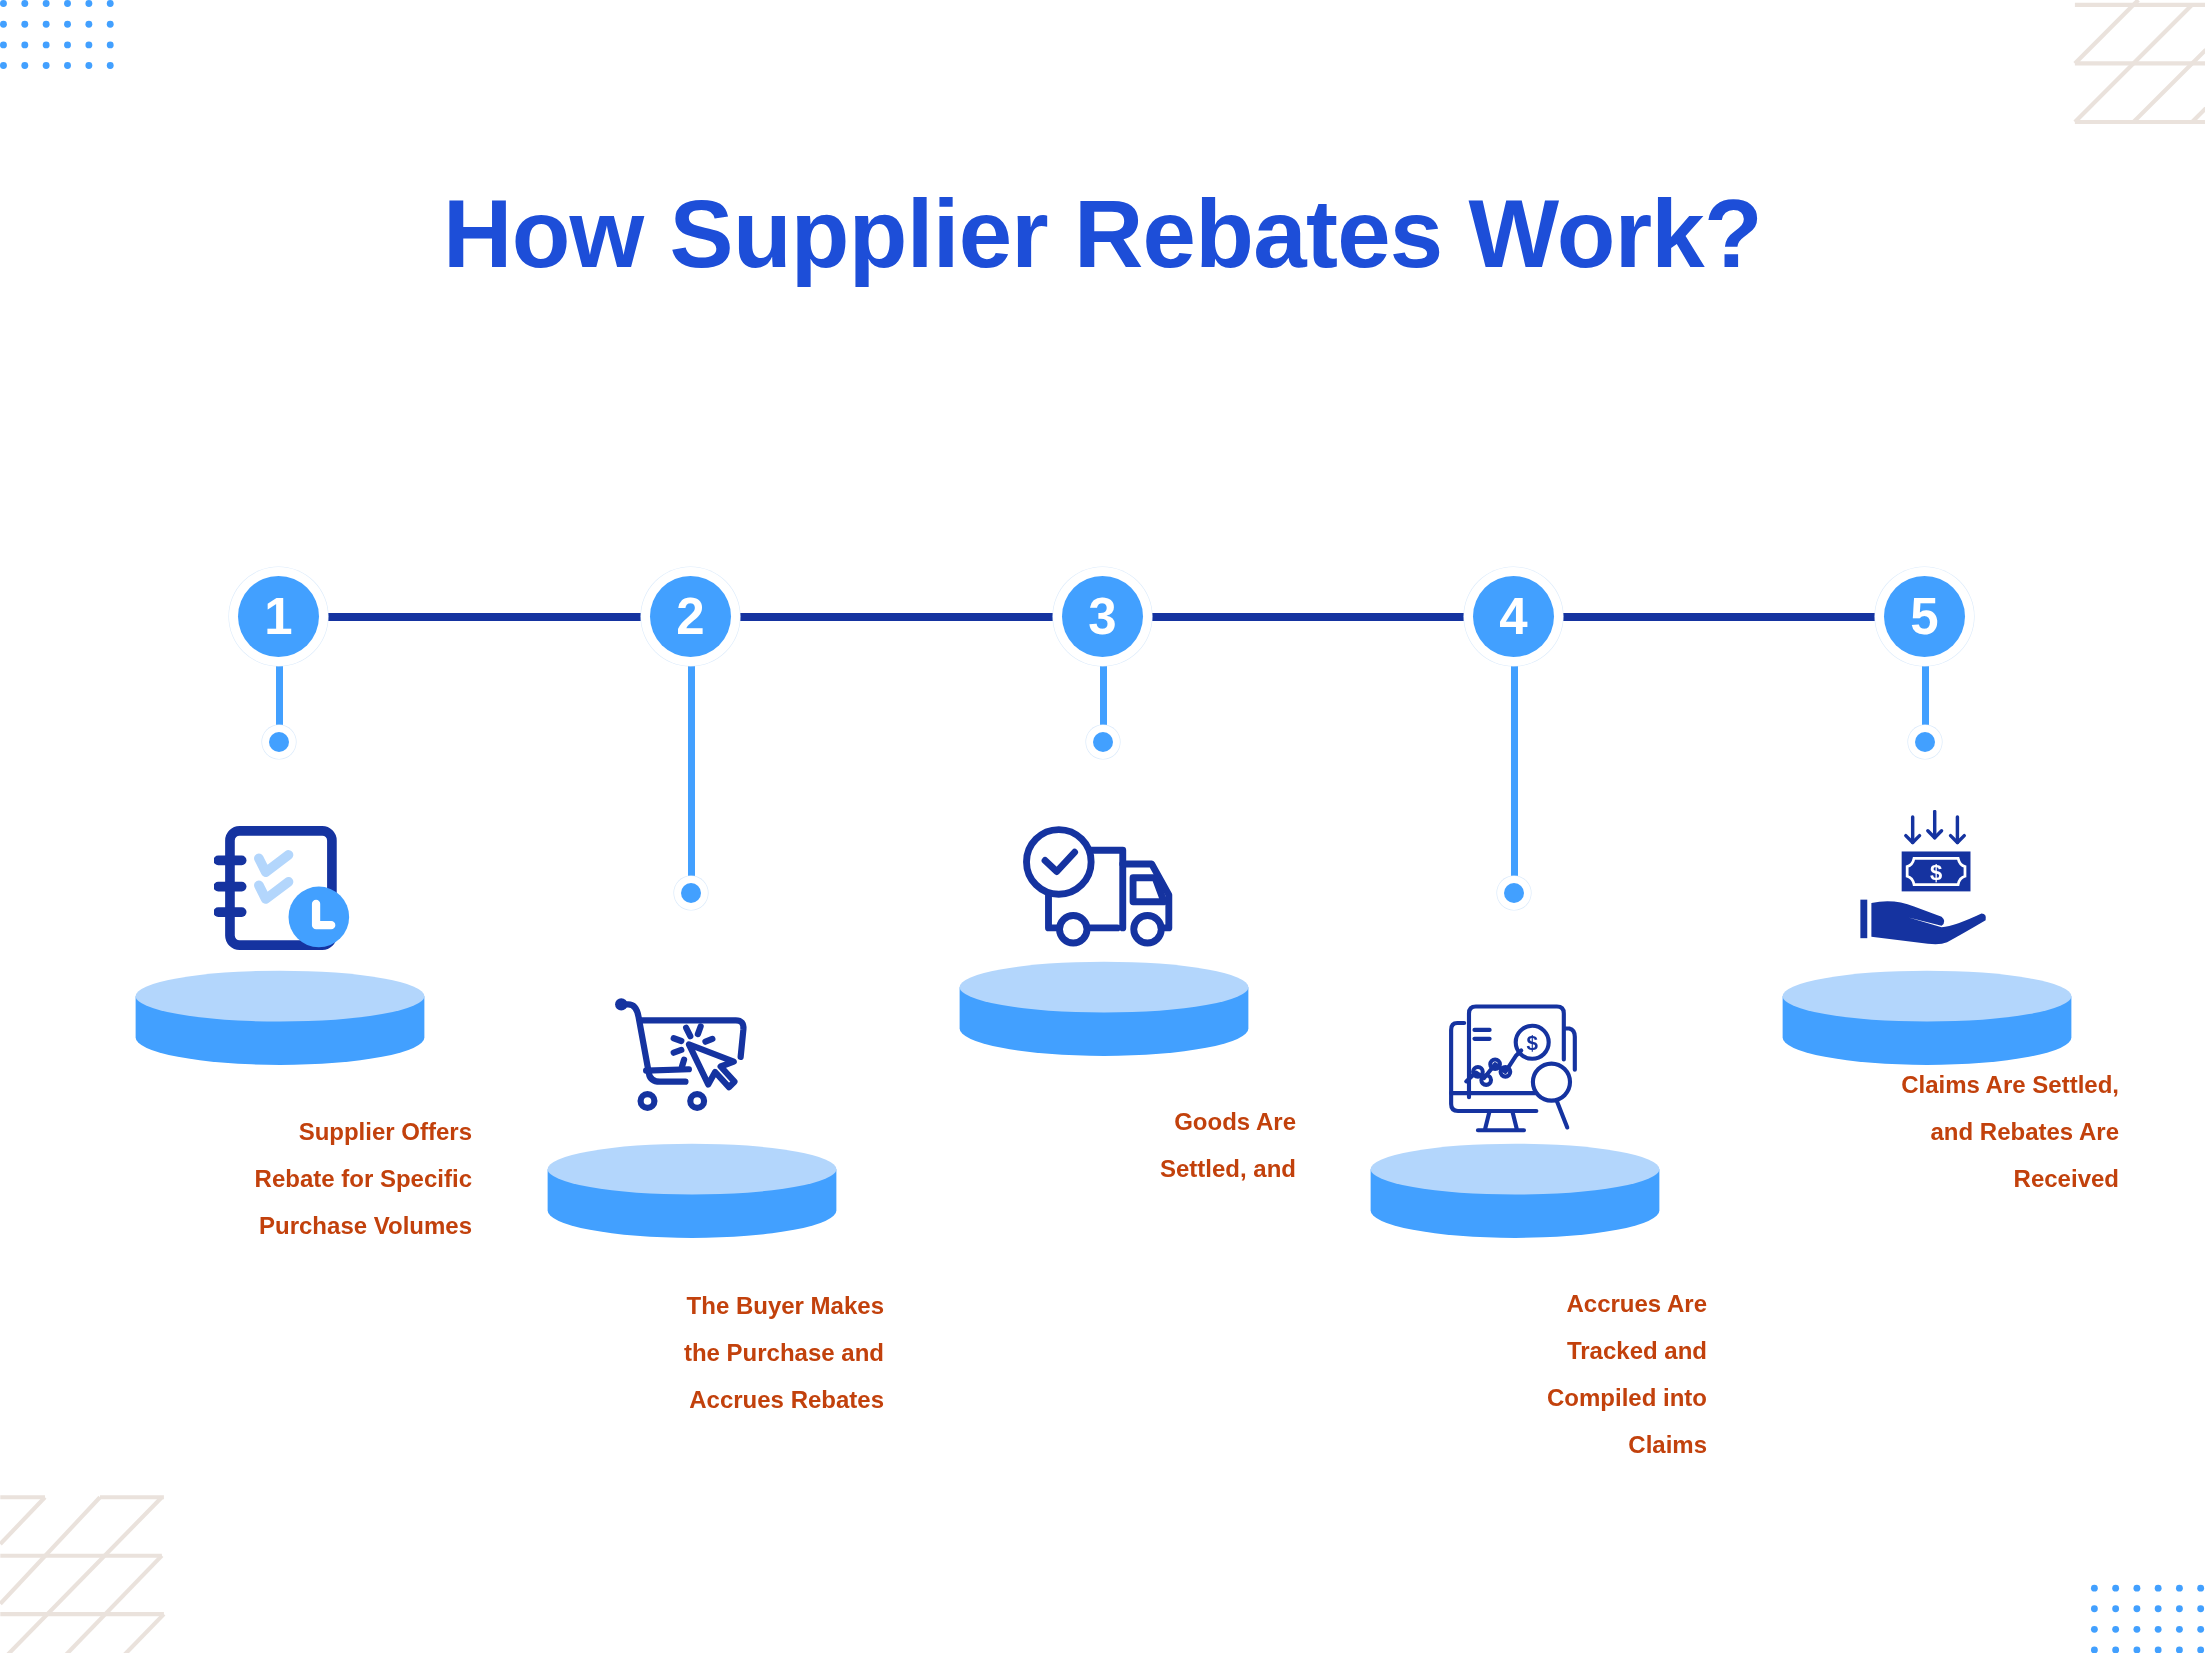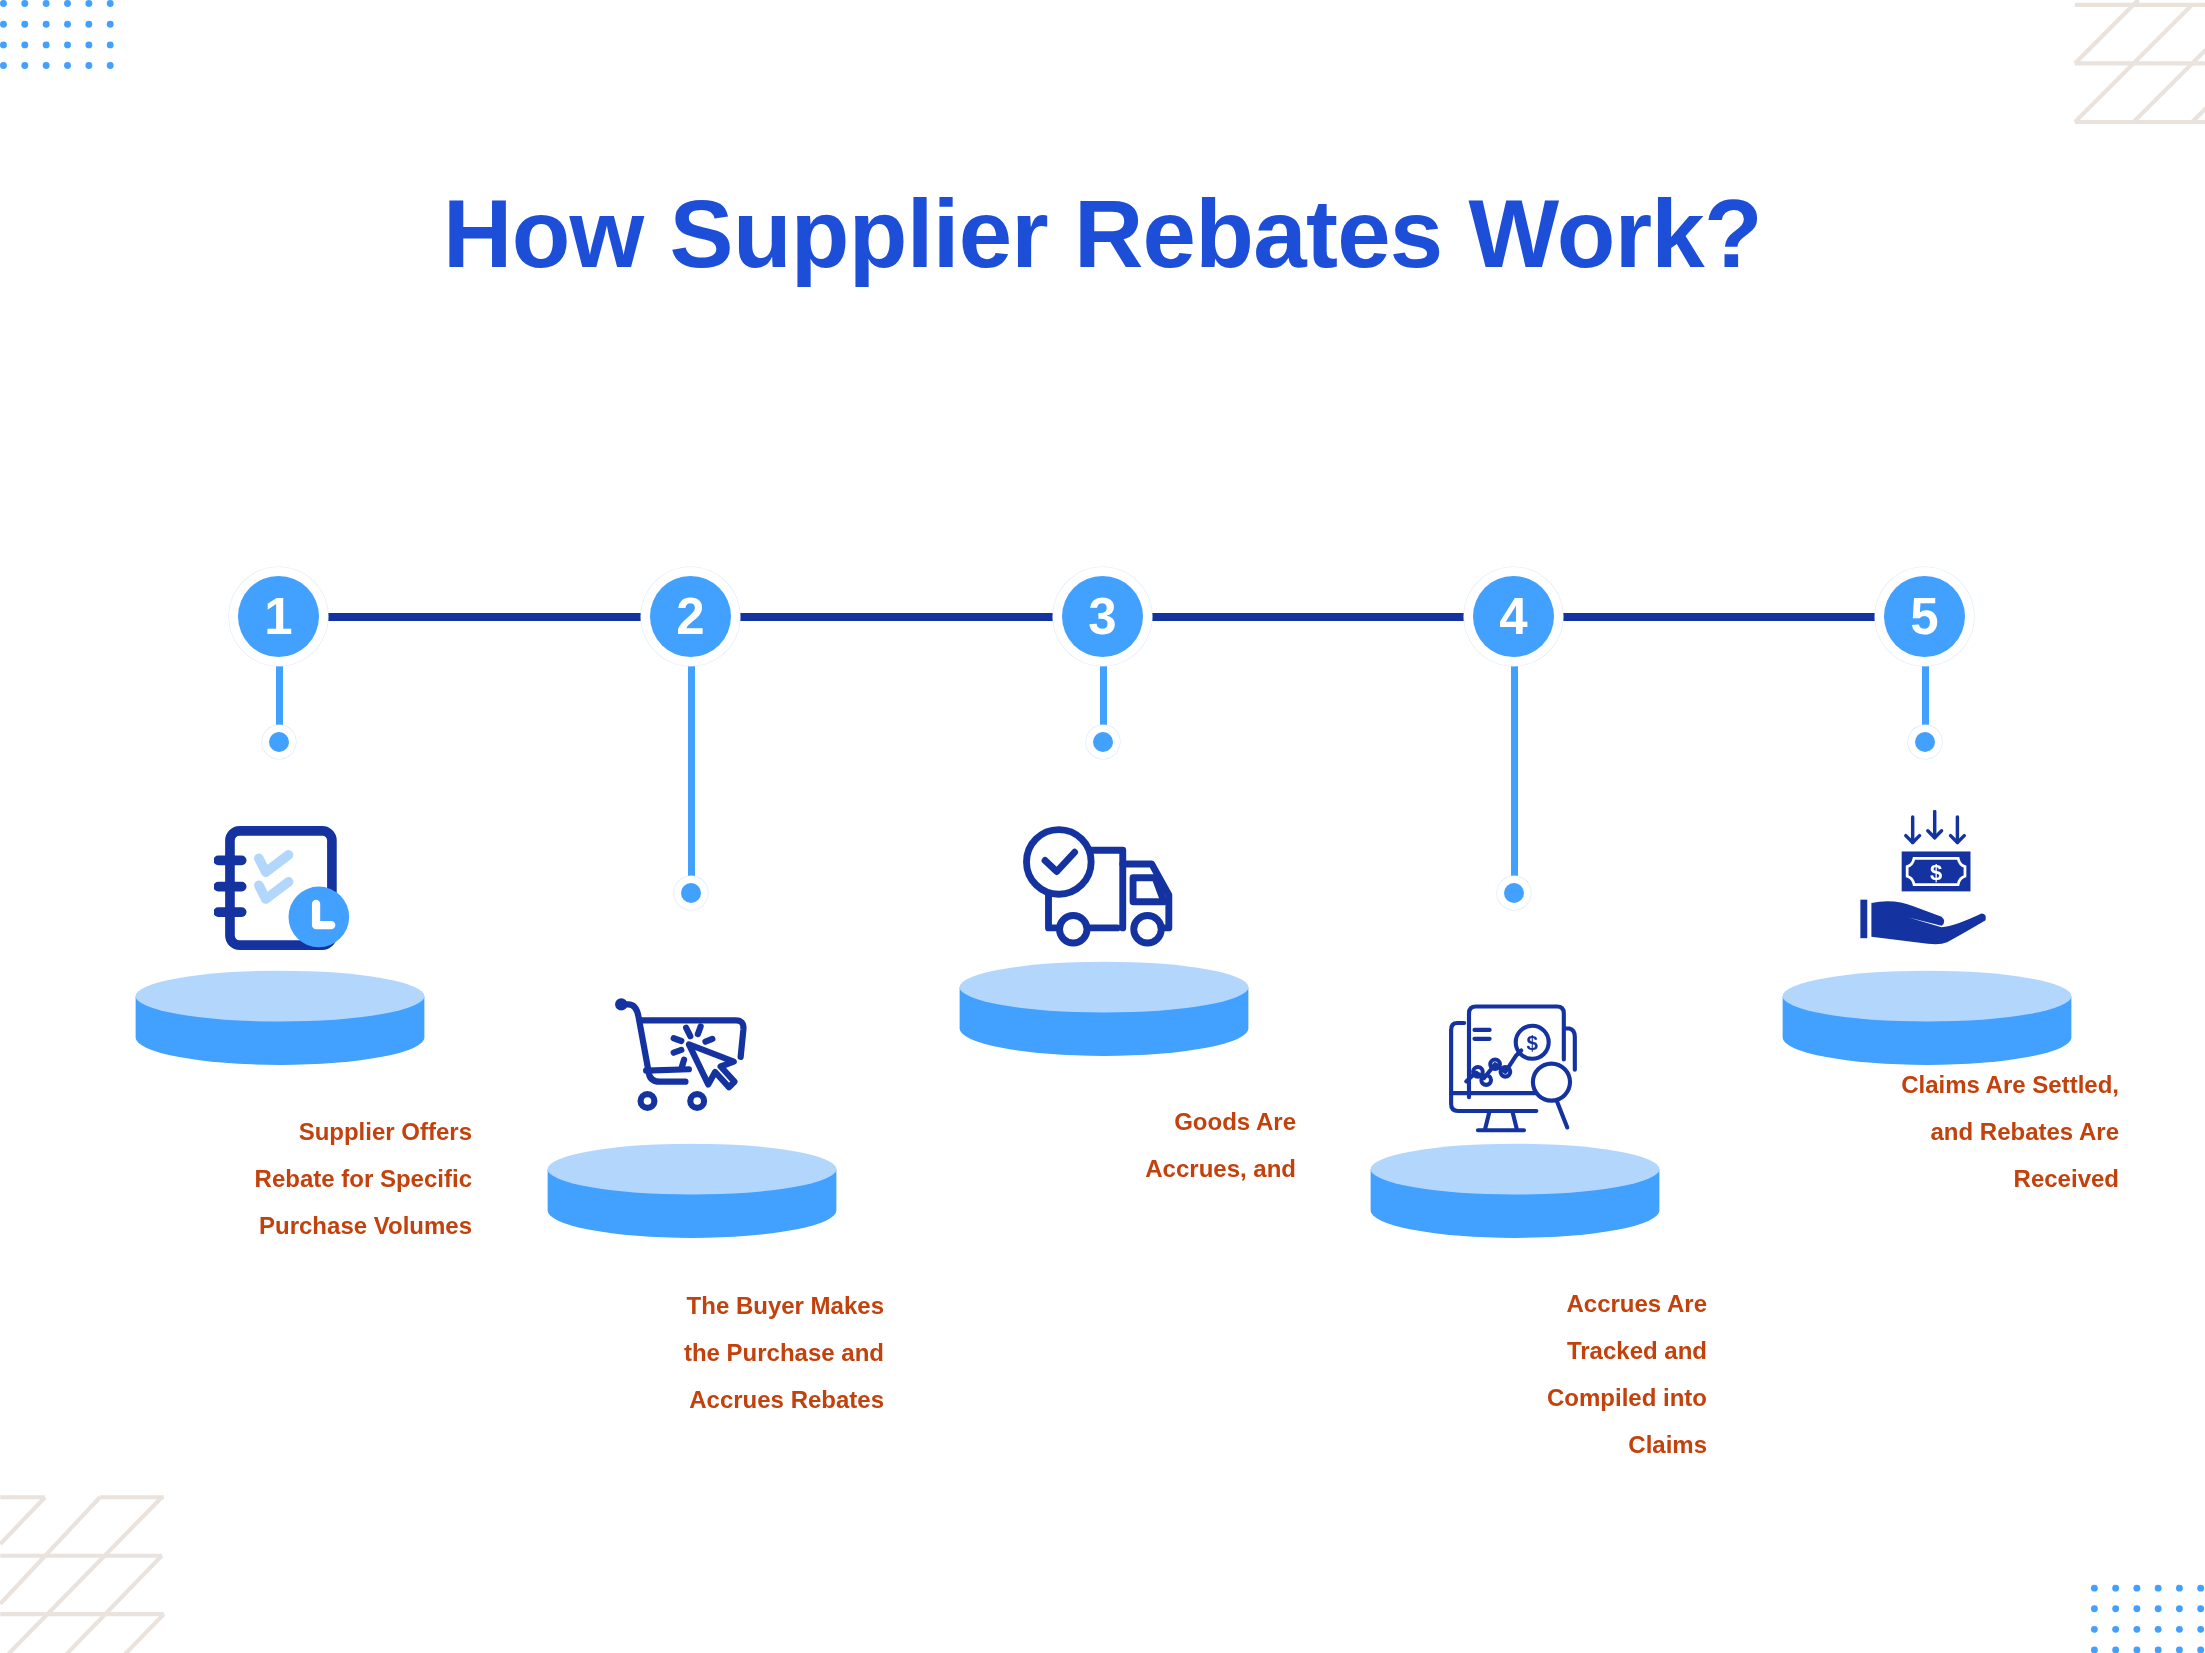--- a/index.html
+++ b/index.html
@@ -186,21 +186,21 @@
       <circle cx="55" cy="52" r="47"></circle>
       <polyline points="35,50 52,66 78,38"></polyline>
     </g>
   </svg>
   <svg class="icon" style="left:958px;top:961px" width="292" height="99" viewBox="0 0 424 144">
     <path d="M2 38 L2 98 A210 40 0 0 0 422 98 L422 38 Z" fill="#42A0FF"></path>
     <ellipse cx="212" cy="38" rx="210" ry="37" fill="#B3D6FC"></ellipse>
   </svg>
   <div class="step-text" style="left:910px;top:1098px">
     <span>Goods Are</span>
-    <span>Accrues, and</span>
+    <span>Settled, and</span>
   </div>
 </div>
 
 <div>
   <div class="stem" style="left:1514px;top:648px;height:245px"></div>
   <div class="enddot" style="left:1514px;top:893px"></div>
   <div class="num" style="left:1514px;top:617px">4</div>
   <svg class="icon" style="left:1447px;top:1001px" width="134" height="132" viewBox="0 0 195 192">
     <g stroke="#1533A0" stroke-width="6" fill="none" stroke-linecap="round" stroke-linejoin="round">
       <path d="M25 32 L15 32 Q6 32 6 42 L6 150 Q6 160 16 160 L130 160"></path>

